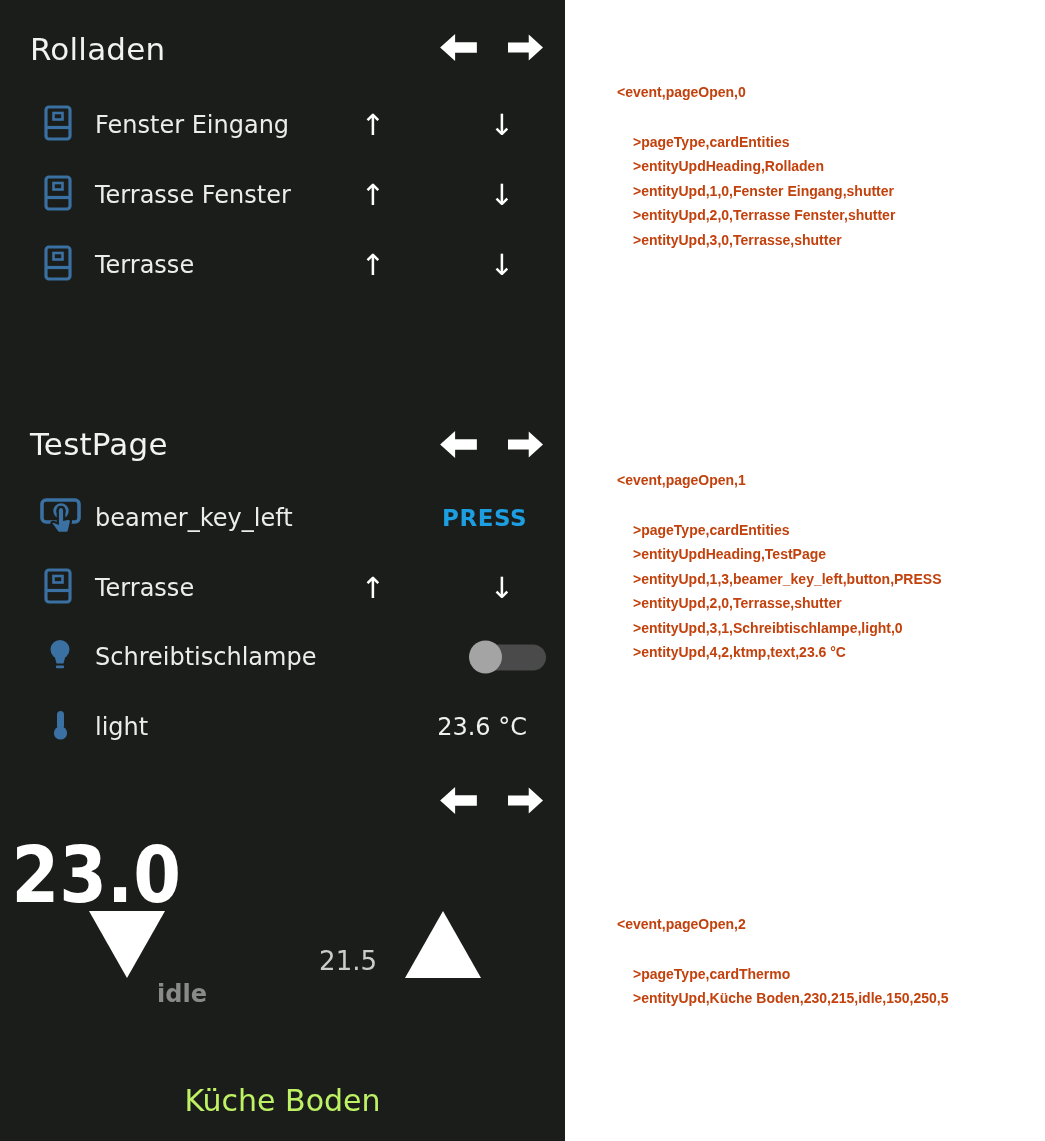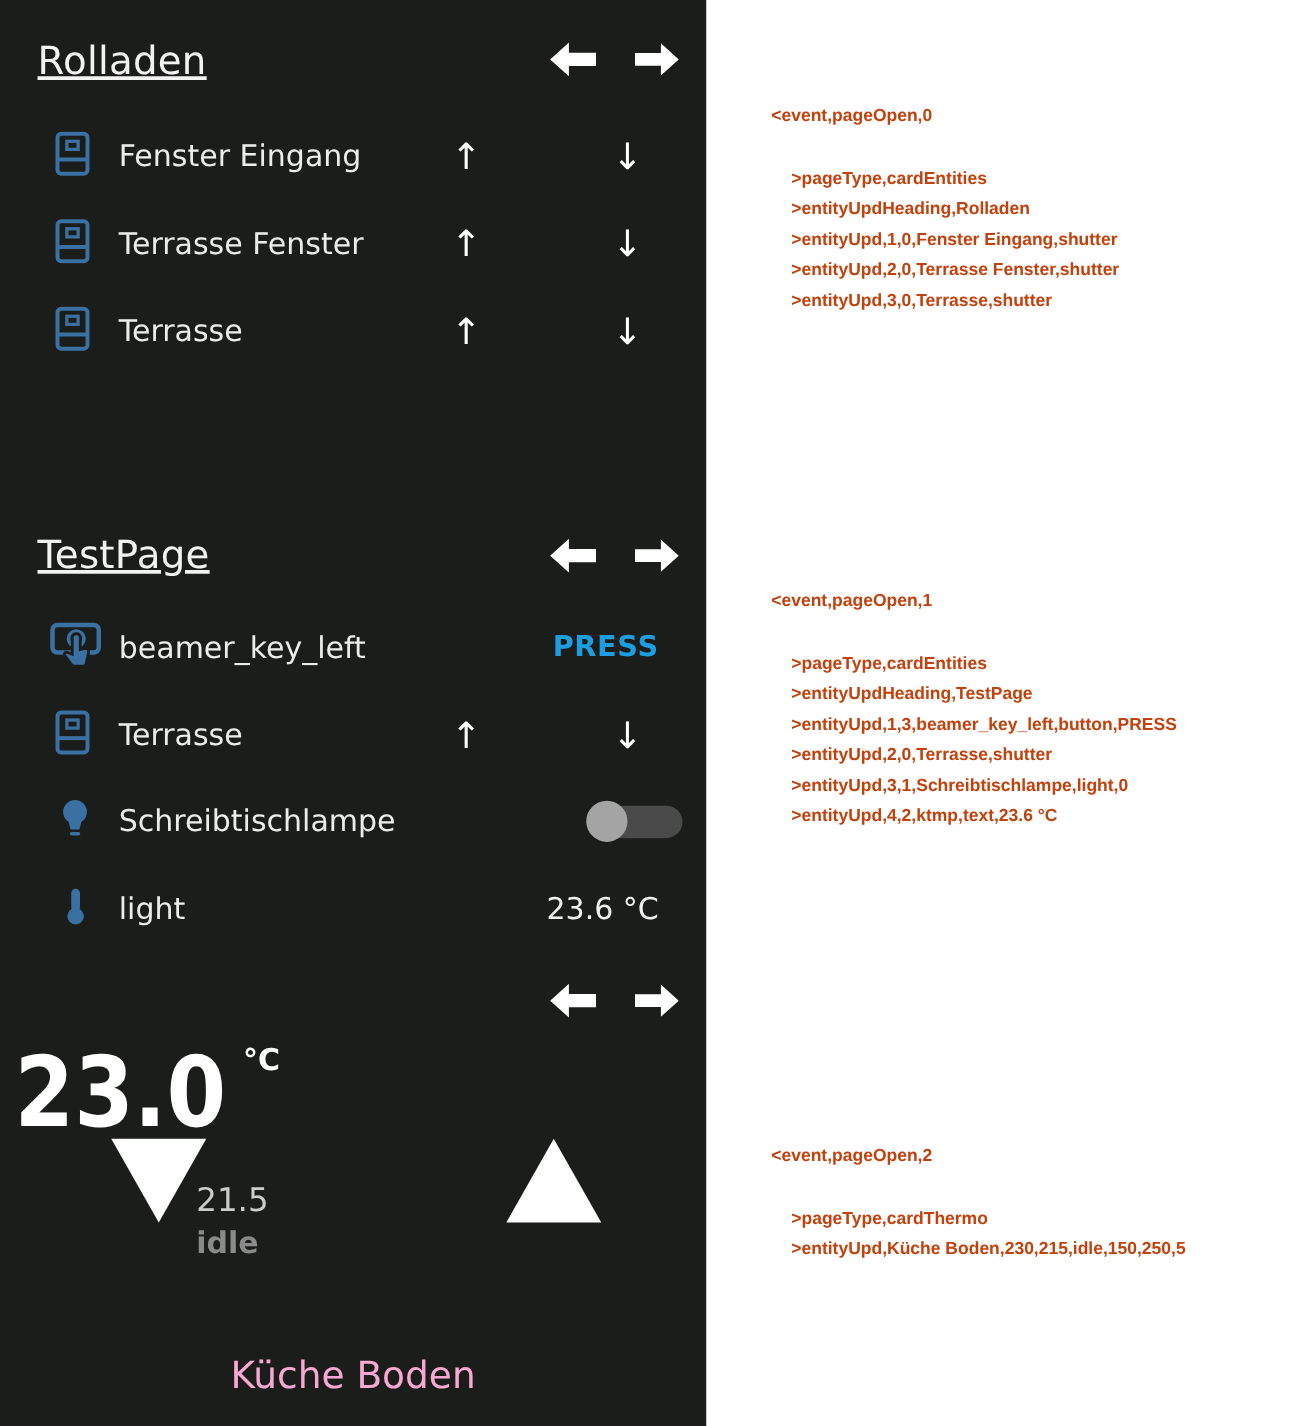--- a/index.html
+++ b/index.html
@@ -7,21 +7,21 @@
     width:1045px;height:1141px;background:#ffffff;position:relative;overflow:hidden;
     font-family:"DejaVu Sans",sans-serif;
   }
   
   .panel{
     position:absolute;left:0;top:0;width:565px;height:1141px;
     background:var(--panel-bg,#1a1d19);
   }
   .card-title{
     position:absolute;left:30px;color:#f2f2f2;font-size:31px;line-height:38px;
-    font-weight:400;letter-spacing:0.2px;white-space:nowrap;text-decoration:underline;
+    font-weight:400;letter-spacing:0.2px;white-space:nowrap;
   }
   .nav-arrows{position:absolute;left:440px;display:flex;gap:31px;align-items:center;}
   .nav-arrow svg{display:block;}
   .entity-row{position:absolute;left:0;width:565px;height:70px;}
   .row-icon{position:absolute;left:44px;top:50%;transform:translateY(-50%);}
   .row-label{
     position:absolute;left:95px;top:50%;transform:translateY(-50%);
     color:#ececec;font-size:24px;white-space:nowrap;
   }
   .ctl{
@@ -46,32 +46,32 @@
     position:absolute;left:6px;top:4px;width:71px;height:26px;border-radius:13px;
     background:var(--track,#4a4a4a);
   }
   .switch .knob{
     position:absolute;left:0;top:0;width:33px;height:33px;border-radius:50%;
     background:var(--knob,#a4a4a4);
   }
   
   .thermo-temp{
     position:absolute;left:0;top:836px;width:632px;
-    display:flex;justify-content:flex-start;align-items:flex-start;color:#ffffff;
+    display:flex;justify-content:space-between;align-items:flex-start;color:#ffffff;
   }
   .thermo-temp .num{
     font-size:78px;font-weight:700;line-height:1;transform:scaleX(0.88);transform-origin:center top;
   }
   .thermo-temp .unit{font-size:24px;font-weight:700;margin-left:2px;margin-top:-2px;}
   .tri{position:absolute;width:0;height:0;cursor:default;}
   .tri-down{left:89px;top:911px;border-left:38px solid transparent;border-right:38px solid transparent;border-top:67px solid #ffffff;}
   .tri-up{left:405px;top:911px;border-left:38px solid transparent;border-right:38px solid transparent;border-bottom:67px solid #ffffff;}
-  .thermo-set{position:absolute;left:157px;top:946px;width:220px;text-align:left;color:#cccccc;font-size:26px;}
+  .thermo-set{position:absolute;left:157px;top:946px;width:220px;text-align:right;color:#cccccc;font-size:26px;}
   .thermo-state{position:absolute;left:157px;top:980px;width:220px;text-align:left;color:#8a8a8a;font-size:24px;font-weight:bold;}
-  .thermo-title{position:absolute;left:0;top:1083px;width:565px;text-align:center;color:#f9a8d4;font-size:30px;}
+  .thermo-title{position:absolute;left:0;top:1083px;width:565px;text-align:center;color:#bef264;font-size:30px;}
   
   .log-block{
     position:absolute;left:617px;color:#c2410c;
     font-family:"Liberation Sans",sans-serif;font-weight:700;font-size:14px;white-space:nowrap;
   }
   .log-event{line-height:24.5px;}
   .log-lines{margin-top:25px;}
   .log-line{line-height:24.5px;min-height:24.5px;margin-left:16px;}
   svg .stroke{fill:none;stroke:var(--accent,#3a70a2);}
   svg .fill{fill:var(--accent,#3a70a2);}

